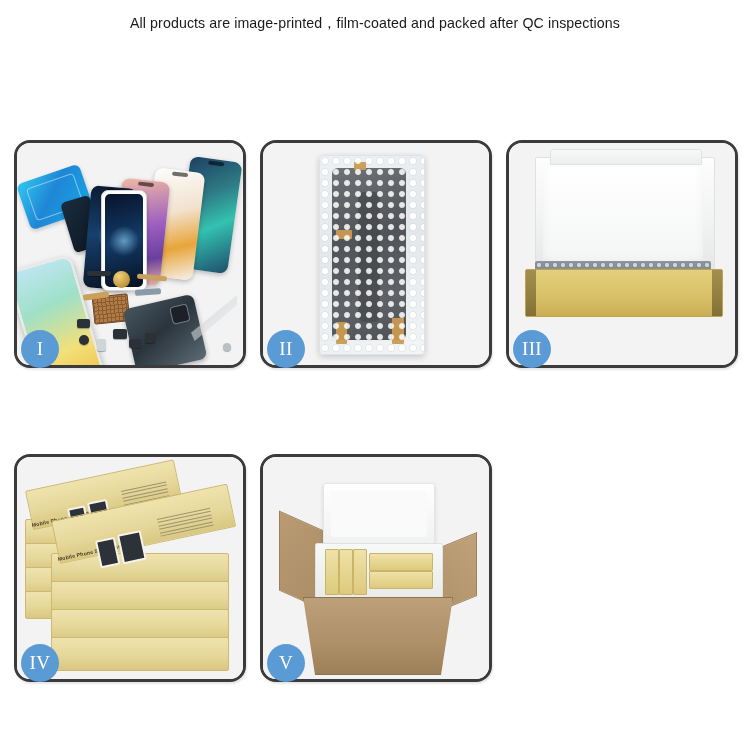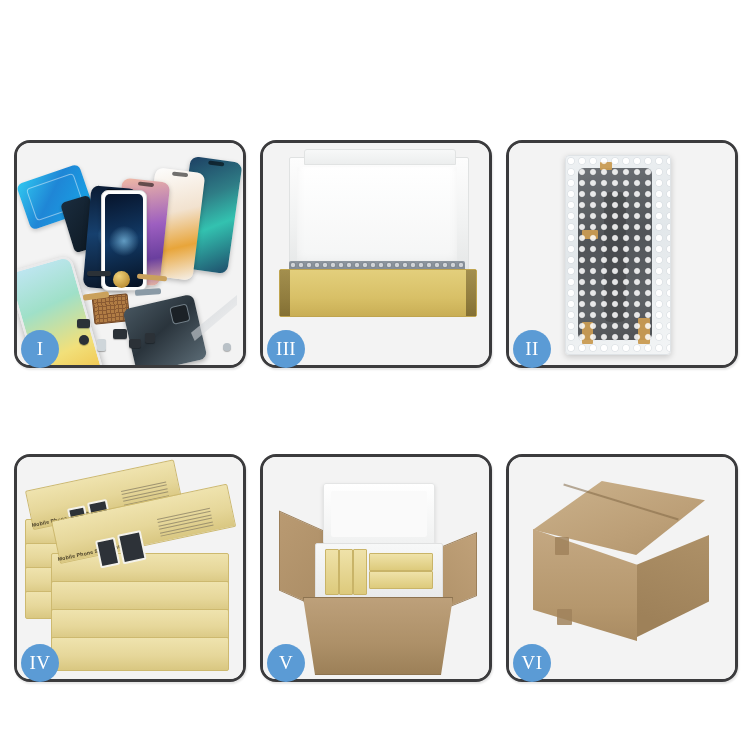--- a/index.html
+++ b/index.html
@@ -225,20 +225,21 @@
     clip-path:polygon(0 30%,100% 0,100% 64%,0 100%);}
   .c-seam{position:absolute;background:rgba(130,104,70,.55);}
   .c-tape{position:absolute;background:rgba(160,130,92,.85);border-radius:1px;}
 </style>
 </head>
 <body>
 
 <div class="page">
 
   <div class="header">
+    <div class="subtitle">All products are image-printed，film-coated and packed after QC inspections</div>
   </div>
 
   <div class="grid">
 
     <div class="panel">
       <div class="stage p1">
         <div class="filmblue"></div>
         <div class="darkslab"></div>
         <div class="ph teal">
             <span class="notch"></span>
@@ -269,41 +270,41 @@
         <div class="chip" style="left:128px;top:190px;width:10px;height:10px;"></div>
         <div class="chip" style="left:206px;top:200px;width:8px;height:8px;background:#b9c1c7;border-radius:50%;"></div>
         <div class="flex" style="left:66px;top:150px;width:26px;height:6px;transform:rotate(-8deg);"></div>
         <div class="flex" style="left:120px;top:132px;width:30px;height:5px;transform:rotate(6deg);"></div>
         <div class="flex" style="left:118px;top:146px;width:26px;height:6px;transform:rotate(-4deg);background:#8a9aa6;"></div>
       </div>
       <div class="badge">I</div>
     </div>
 
     <div class="panel">
-      <div class="stage p3">
-        <div class="boxlid"></div>
-        <div class="boxfoam"></div>
-        <div class="bubfill"></div>
-        <div class="boxbase"></div>
-      </div>
-      <div class="badge">III</div>
-    </div>
-
-    <div class="panel">
       <div class="stage p2">
         <div class="bubblebag">
           <div class="lcdinside"></div>
           <div class="tapebit" style="left:34px;top:6px;width:12px;height:8px;"></div>
           <div class="tapebit" style="left:16px;top:74px;width:16px;height:9px;"></div>
           <div class="tapebit" style="left:16px;top:166px;width:11px;height:22px;"></div>
           <div class="tapebit" style="left:72px;top:162px;width:12px;height:26px;"></div>
           <div class="bubbleoverlay"></div>
         </div>
       </div>
       <div class="badge">II</div>
+    </div>
+
+    <div class="panel">
+      <div class="stage p3">
+        <div class="boxlid"></div>
+        <div class="boxfoam"></div>
+        <div class="bubfill"></div>
+        <div class="boxbase"></div>
+      </div>
+      <div class="badge">III</div>
     </div>
 
     <div class="panel">
       <div class="stage p4">
 
         <div class="stackbox" style="left:8px;top:62px;width:104px;height:26px;"></div>
         <div class="stackbox" style="left:8px;top:86px;width:104px;height:26px;"></div>
         <div class="stackbox" style="left:8px;top:110px;width:104px;height:26px;"></div>
         <div class="stackbox" style="left:8px;top:134px;width:104px;height:26px;"></div>
 
@@ -350,26 +351,15 @@
         <div class="ybox" style="left:62px;top:92px;width:12px;height:44px;"></div>
         <div class="ybox" style="left:76px;top:92px;width:12px;height:44px;"></div>
         <div class="ybox" style="left:90px;top:92px;width:12px;height:44px;"></div>
         <div class="ybox" style="left:106px;top:96px;width:62px;height:16px;"></div>
         <div class="ybox" style="left:106px;top:114px;width:62px;height:16px;"></div>
         <div class="cartonfront"></div>
       </div>
       <div class="badge">V</div>
     </div>
 
-    <div class="panel">
-      <div class="stage p6">
-        <div class="c-top"></div>
-        <div class="c-side"></div>
-        <div class="c-front"></div>
-        <div class="c-seam" style="left:52px;top:44px;width:120px;height:2px;transform:rotate(17deg);"></div>
-        <div class="c-tape" style="left:46px;top:80px;width:14px;height:18px;"></div>
-        <div class="c-tape" style="left:48px;top:152px;width:15px;height:16px;"></div>
-      </div>
-      <div class="badge">VI</div>
-    </div>
 
   </div>
 </div>
 
 </body></html>

